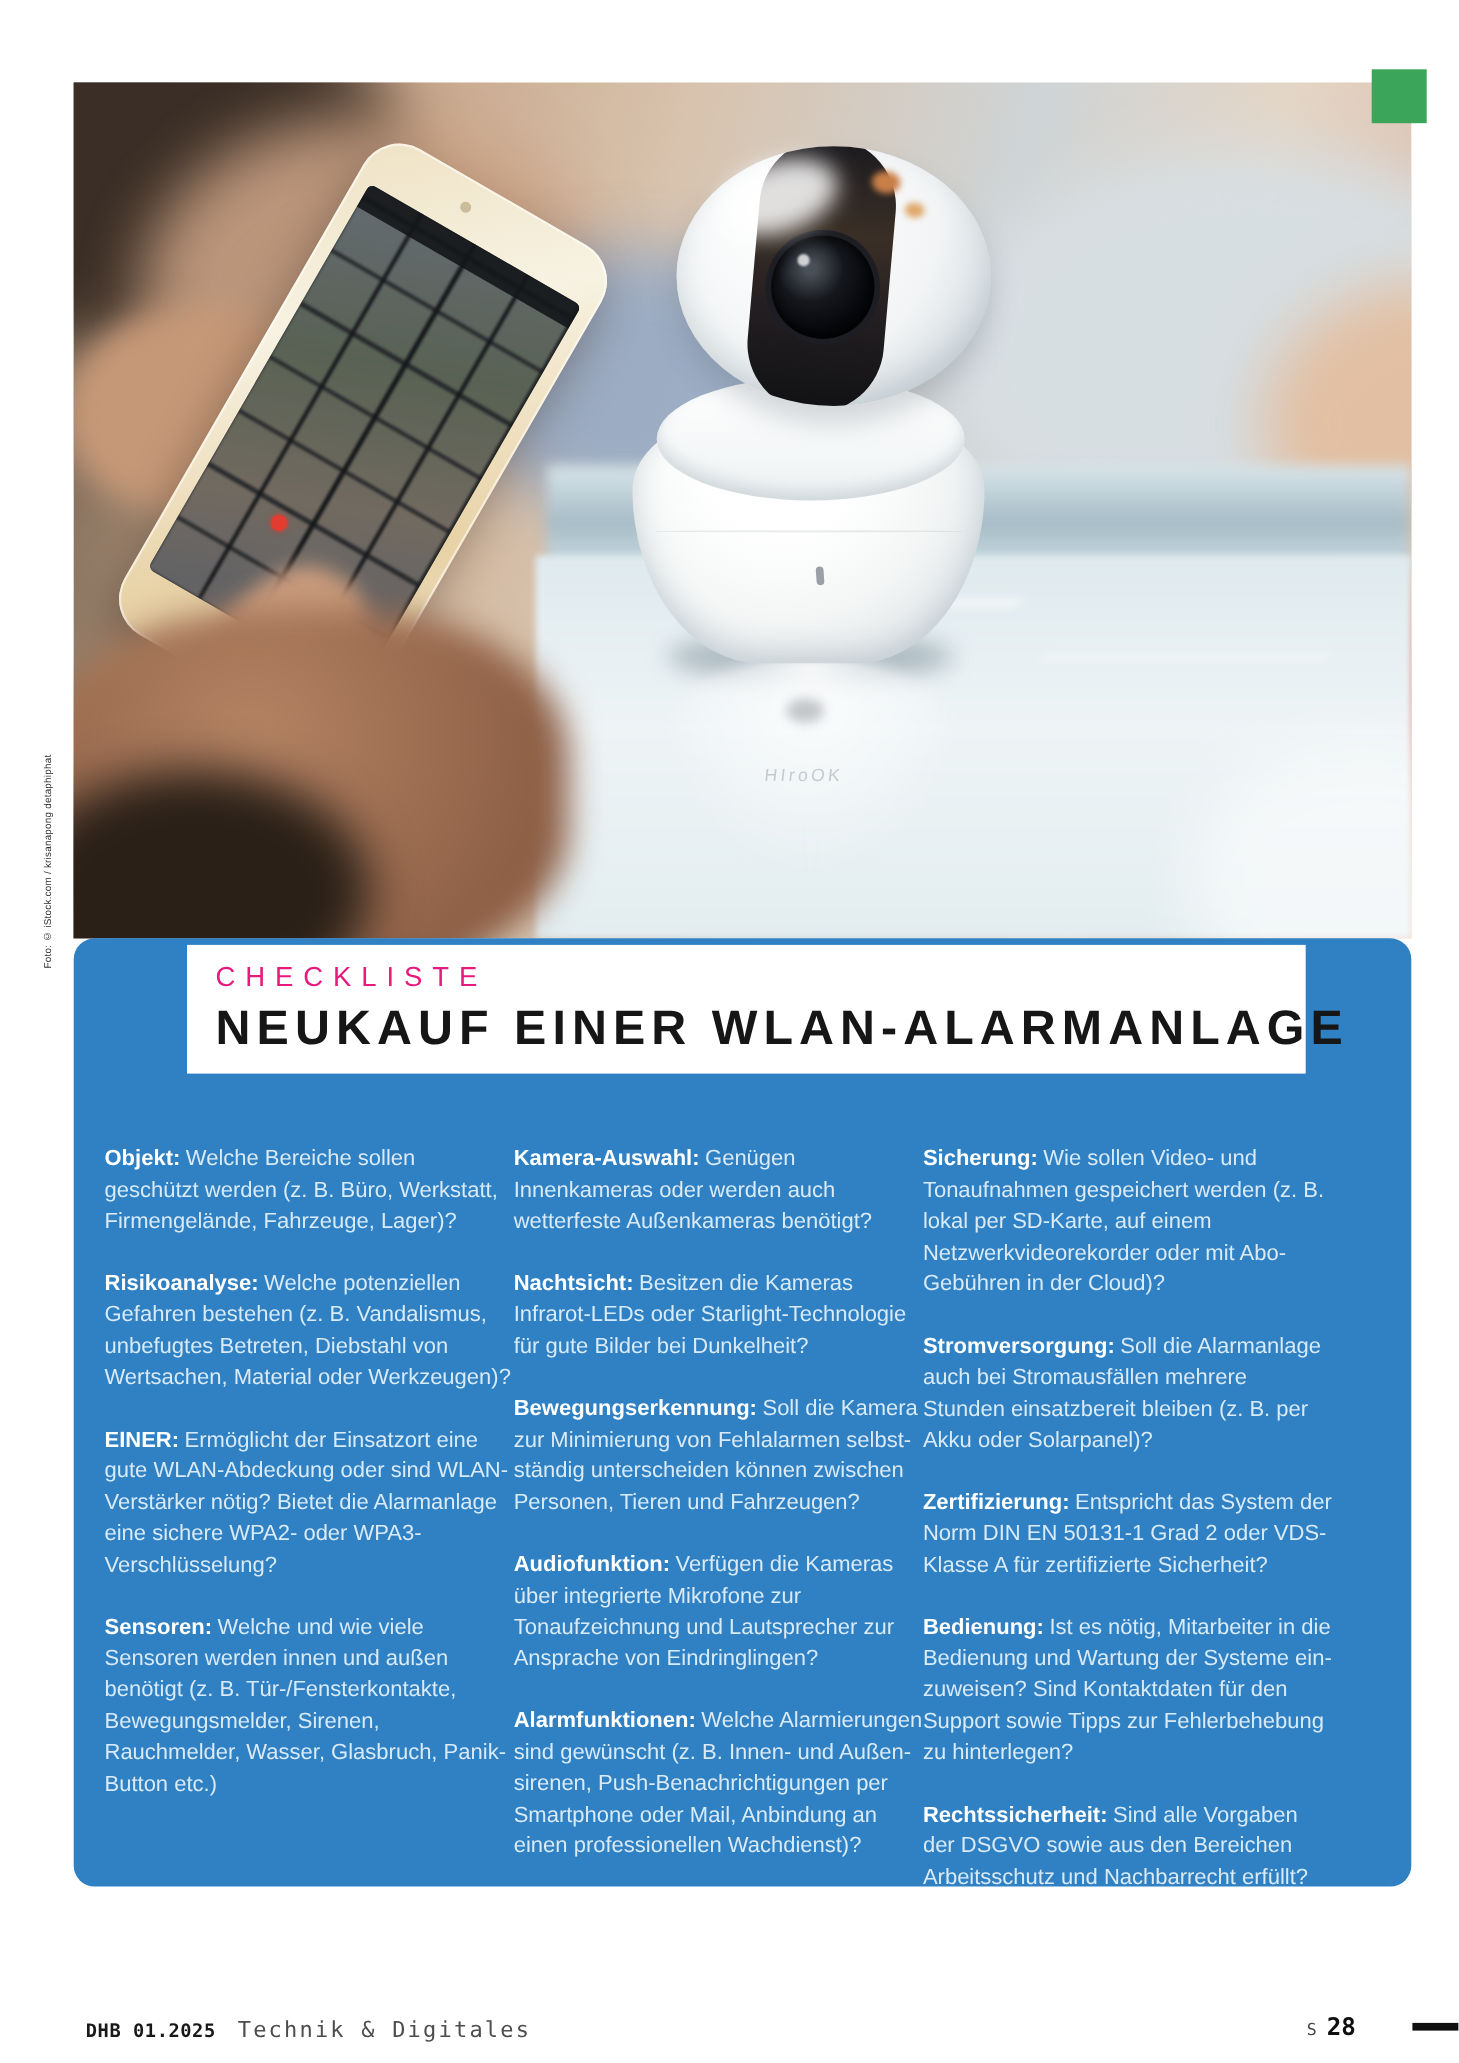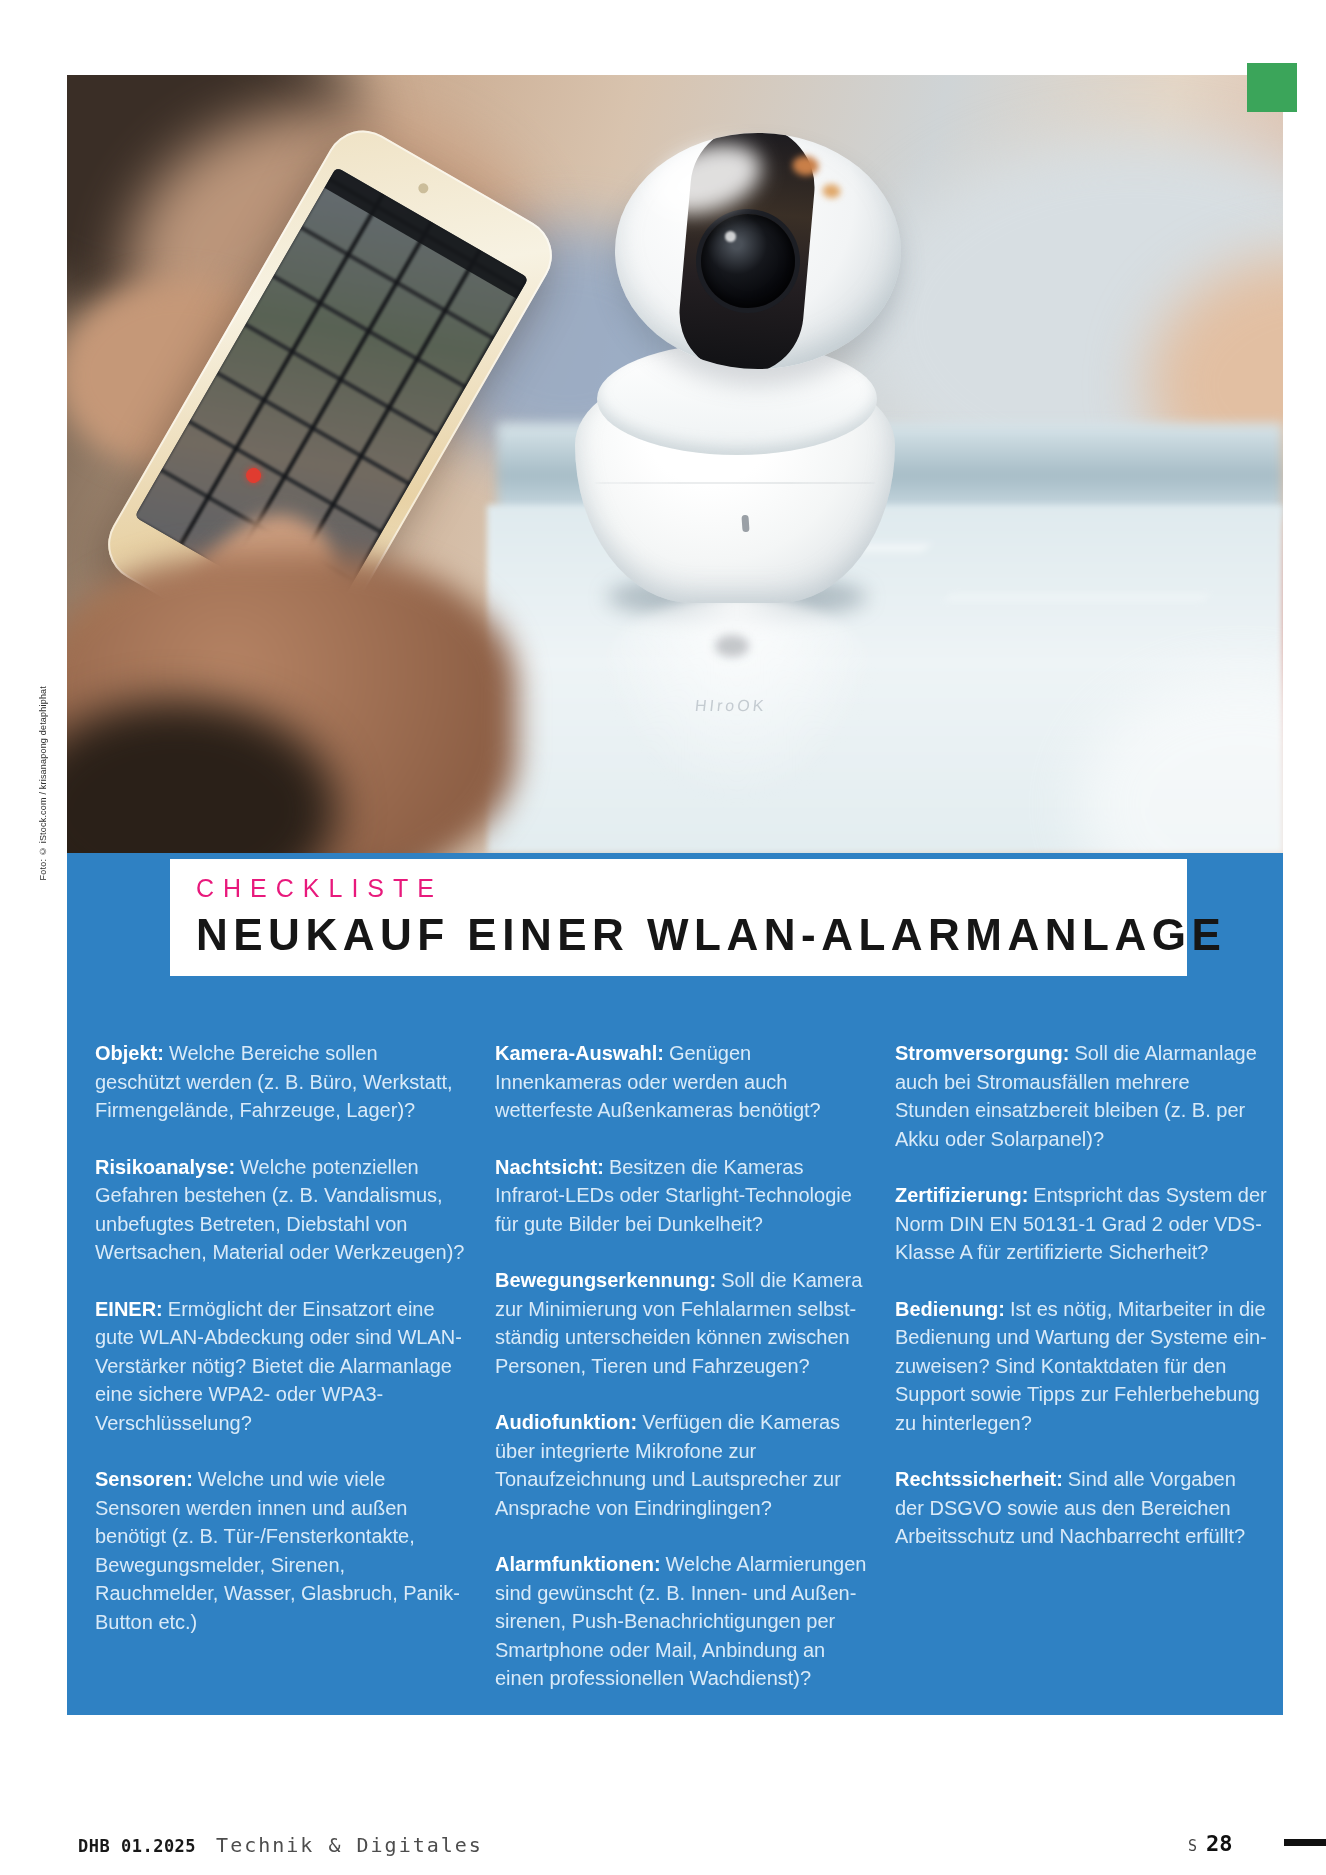--- a/index.html
+++ b/index.html
@@ -107,25 +107,25 @@
     position:absolute;left:86px;top:81px;width:94px;height:94px;border-radius:50%;
     background:radial-gradient(circle at 38% 32%,#4a5058 6%,#15171c 35%,#07080c 65%,#000);
     box-shadow:0 0 0 5px #1c1e24, inset 0 0 14px #000;
   }
   .lens-glint{position:absolute;left:110px;top:98px;width:11px;height:11px;border-radius:50%;background:rgba(255,255,255,.75);filter:blur(1px);}
   .head-sheen{position:absolute;left:586px;top:72px;width:110px;height:64px;border-radius:50%;background:rgba(255,255,255,.85);filter:blur(10px);transform:rotate(-18deg);}
   .wm{position:absolute;left:628px;top:622px;font-size:16px;letter-spacing:3px;color:rgba(150,160,170,.5);transform:skewX(-6deg);}
   
   .green{position:absolute;left:1247px;top:63px;width:50px;height:49px;background:#3ba55a;z-index:3;}
   
-  .panel{position:absolute;left:67px;top:853px;width:1216px;height:862px;background:#2f81c3;z-index:2;}
+  .panel{position:absolute;left:67px;top:853px;width:1216px;height:862px;background:#2f81c3;z-index:2;border-radius:19px;}
   .title-box{position:absolute;left:103px;top:6px;width:1017px;height:117px;background:#ffffff;padding-left:26px;box-sizing:border-box;}
   .kicker{margin-top:15px;font-size:25px;letter-spacing:9px;font-weight:500;color:#e8197c;}
   .title{margin:7px 0 0 0;font-size:44px;font-weight:700;letter-spacing:5.5px;color:#161616;white-space:nowrap;}
-  .cols{position:absolute;left:28px;top:186px;width:1172px;display:flex;gap:28px;}
+  .cols{position:absolute;left:28px;top:186px;width:1172px;display:flex;}
   .col{width:372px;}
   .item{margin:0 0 28px 0;font-size:20px;line-height:28.5px;color:#d9eaf8;text-align:left;}
   .item b{color:#ffffff;font-weight:700;margin-right:5px;}
   
   .footer-left{position:absolute;left:78px;top:1833px;font-family:"DejaVu Sans Mono", monospace;}
   .issue{font-weight:700;font-size:17px;color:#181818;letter-spacing:.5px;}
   .section{font-size:20px;color:#4d4d4d;letter-spacing:2px;margin-left:20px;}
   .footer-right{position:absolute;left:1188px;top:1831px;font-family:"DejaVu Sans Mono", monospace;display:flex;align-items:baseline;}
   .pg-s{font-size:15px;color:#444444;letter-spacing:1px;}
   .pg-num{font-size:22px;font-weight:700;color:#101010;margin-left:8px;}
@@ -201,20 +201,21 @@
         <p class="item"><b>Sensoren:</b><span>Welche und wie viele Sensoren werden innen und außen benötigt (z. B. Tür-/Fensterkontakte, Bewegungsmelder, Sirenen, Rauchmelder, Wasser, Glasbruch, Panik-Button etc.)</span></p>
       </div>
       <div class="col">
         <p class="item"><b>Kamera-Auswahl:</b><span>Genügen Innenkameras oder werden auch wetterfeste Außen­kameras benötigt?</span></p>
         <p class="item"><b>Nachtsicht:</b><span>Besitzen die Kameras Infrarot-LEDs oder Starlight-Technologie für gute Bilder bei Dunkelheit?</span></p>
         <p class="item"><b>Bewegungserkennung:</b><span>Soll die Kamera zur Minimierung von Fehlalarmen selbst­ständig unterscheiden können zwischen Personen, Tieren und Fahrzeugen?</span></p>
         <p class="item"><b>Audiofunktion:</b><span>Verfügen die Kameras über integrierte Mikrofone zur Tonaufzeichnung und Lautsprecher zur Ansprache von Eindringlingen?</span></p>
         <p class="item"><b>Alarmfunktionen:</b><span>Welche Alarmierungen sind gewünscht (z. B. Innen- und Außen­sirenen, Push-Benachrichtigungen per Smartphone oder Mail, Anbindung an einen professionellen Wachdienst)?</span></p>
       </div>
       <div class="col">
+        <p class="item"><b>Sicherung:</b><span>Wie sollen Video- und Tonauf­nahmen gespeichert werden (z. B. lokal per SD-Karte, auf einem Netzwerkvideorekor­der oder mit Abo-Gebühren in der Cloud)?</span></p>
         <p class="item"><b>Stromversorgung:</b><span>Soll die Alarmanlage auch bei Stromausfällen mehrere Stunden einsatzbereit bleiben (z. B. per Akku oder Solarpanel)?</span></p>
         <p class="item"><b>Zertifizierung:</b><span>Entspricht das System der Norm DIN EN 50131-1 Grad 2 oder VDS-Klasse A für zertifizierte Sicherheit?</span></p>
         <p class="item"><b>Bedienung:</b><span>Ist es nötig, Mitarbeiter in die Bedienung und Wartung der Systeme ein­zuweisen? Sind Kontaktdaten für den Support sowie Tipps zur Fehlerbehebung zu hinterlegen?</span></p>
         <p class="item"><b>Rechtssicherheit:</b><span>Sind alle Vorgaben der DSGVO sowie aus den Bereichen Arbeits­schutz und Nachbarrecht erfüllt?</span></p>
       </div>
     </div>
   </div>
 
   <div class="footer-left">
     <span class="issue">DHB 01.2025</span><span class="section">Technik &amp; Digitales</span>

